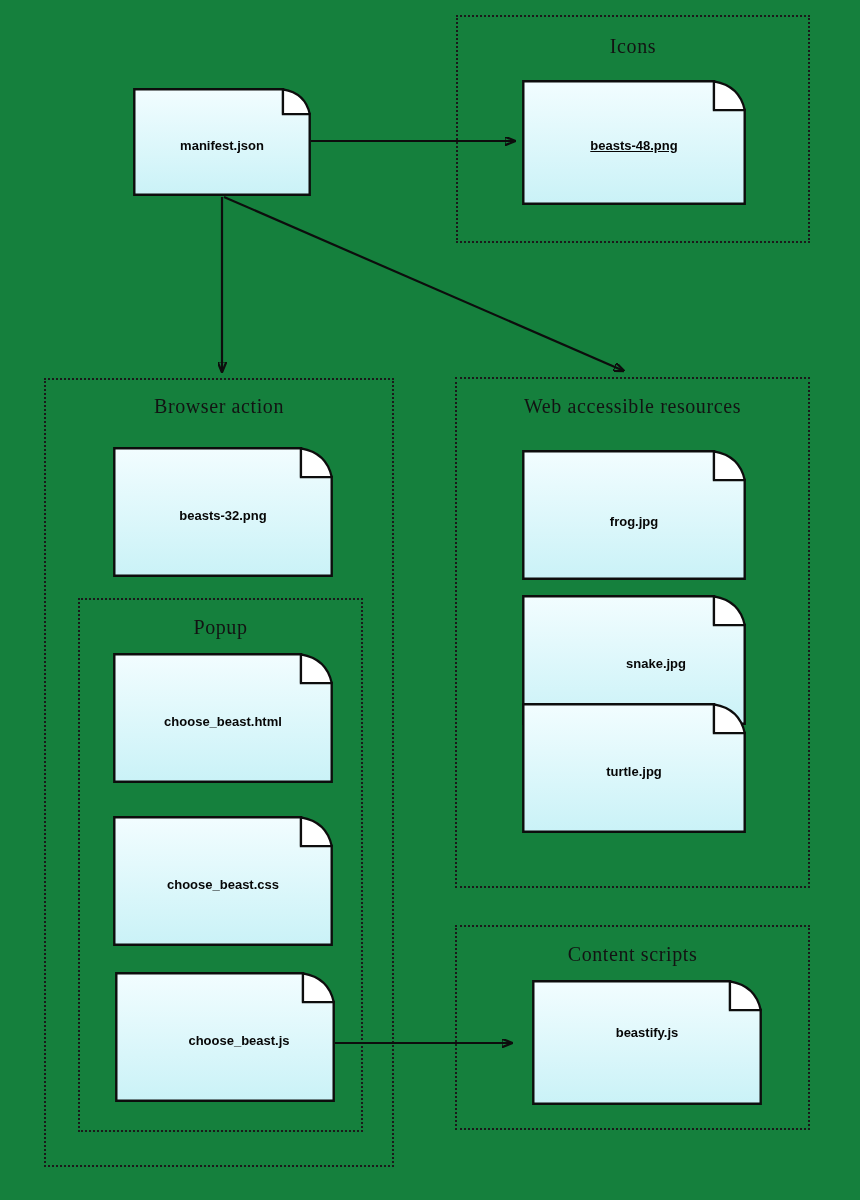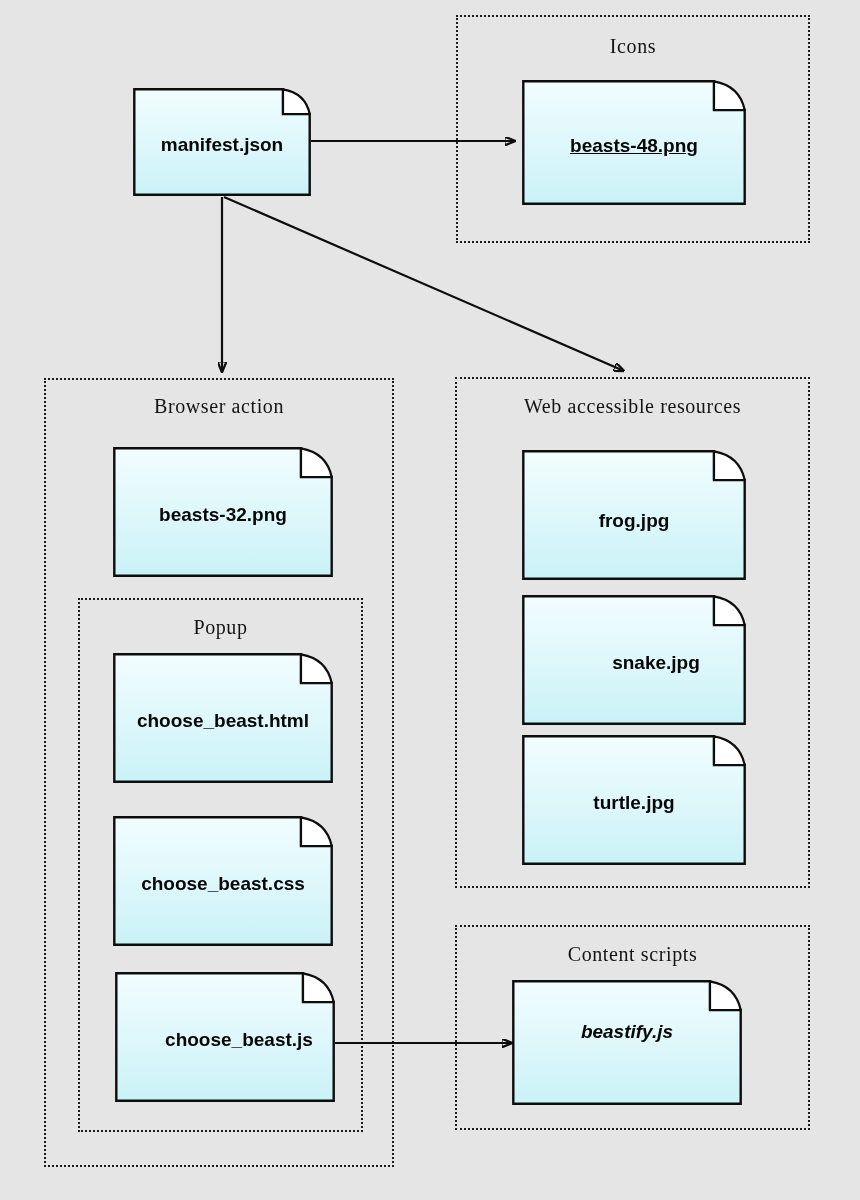--- a/index.html
+++ b/index.html
@@ -5,21 +5,21 @@
 <style>
   html, body {
     margin: 0;
     padding: 0;
     background: #ffffff;
   }
   #diagram-root {
     position: relative;
     width: 860px;
     height: 1200px;
-    background: #e5e5e5;
+    background: #15803d;
     overflow: hidden;
     font-family: "Liberation Sans", sans-serif;
   }
   
   .group-box {
     position: absolute;
     border: 2px dotted #1a1a1a;
     box-sizing: border-box;
     background: transparent;
   }
@@ -46,21 +46,21 @@
     overflow: visible;
   }
   .file-label {
     position: absolute;
     inset: 0;
     display: flex;
     align-items: center;
     justify-content: center;
     font-family: "Liberation Sans", sans-serif;
     font-weight: bold;
-    font-size: 19px;
+    font-size: 13px;
     color: #060606;
     white-space: nowrap;
     padding-top: 6px;
     box-sizing: border-box;
     pointer-events: none;
   }
   
   #connector-layer {
     position: absolute;
     left: 0;
@@ -193,34 +193,34 @@
             <linearGradient id="grad-snake-jpg" x1="0" y1="0" x2="0" y2="1">
               <stop offset="0%" stop-color="#f2fdff"></stop>
               <stop offset="100%" stop-color="#caf2f7"></stop>
             </linearGradient>
           </defs>
           <path d="M1.3,1.3 L192,1.3 L192,30 L222.7,30 L222.7,128.7 L1.3,128.7 Z" fill="url(#grad-snake-jpg)" stroke="#0d0d0d" stroke-width="2.4" stroke-linejoin="miter"></path>
           <path d="M192,1.3 Q217.6,5.76 222.7,30 L192,30 Z" fill="#ffffff" stroke="#0d0d0d" stroke-width="2.2" stroke-linejoin="round"></path>
         </svg>
         <div class="file-label" style="color: rgb(6, 6, 6);">snake.jpg</div>
       </div>
-      <div class="file-node" style="left: 522px; top: 735px; width: 224px; height: 130px;">
+      <div class="file-node" style="left: 522px; top: 703px; width: 224px; height: 130px;">
         <svg width="224" height="130" viewBox="0 0 224 130">
           <defs>
             <linearGradient id="grad-turtle-jpg" x1="0" y1="0" x2="0" y2="1">
               <stop offset="0%" stop-color="#f2fdff"></stop>
               <stop offset="100%" stop-color="#caf2f7"></stop>
             </linearGradient>
           </defs>
           <path d="M1.3,1.3 L192,1.3 L192,30 L222.7,30 L222.7,128.7 L1.3,128.7 Z" fill="url(#grad-turtle-jpg)" stroke="#0d0d0d" stroke-width="2.4" stroke-linejoin="miter"></path>
           <path d="M192,1.3 Q217.6,5.76 222.7,30 L192,30 Z" fill="#ffffff" stroke="#0d0d0d" stroke-width="2.2" stroke-linejoin="round"></path>
         </svg>
         <div class="file-label" style="color: rgb(6, 6, 6);">turtle.jpg</div>
       </div>
-      <div class="file-node" style="left: 512px; top: 980px; width: 230px; height: 98px; font-style: italic;">
+      <div class="file-node" style="left: 532px; top: 980px; width: 230px; height: 98px;">
         <svg width="230" height="125" viewBox="0 0 230 125">
           <defs>
             <linearGradient id="grad-beastify-js" x1="0" y1="0" x2="0" y2="1">
               <stop offset="0%" stop-color="#f2fdff"></stop>
               <stop offset="100%" stop-color="#caf2f7"></stop>
             </linearGradient>
           </defs>
           <path d="M1.3,1.3 L198,1.3 L198,30 L228.7,30 L228.7,123.7 L1.3,123.7 Z" fill="url(#grad-beastify-js)" stroke="#0d0d0d" stroke-width="2.4" stroke-linejoin="miter"></path>
           <path d="M198,1.3 Q223.6,5.76 228.7,30 L198,30 Z" fill="#ffffff" stroke="#0d0d0d" stroke-width="2.2" stroke-linejoin="round"></path>
         </svg>

